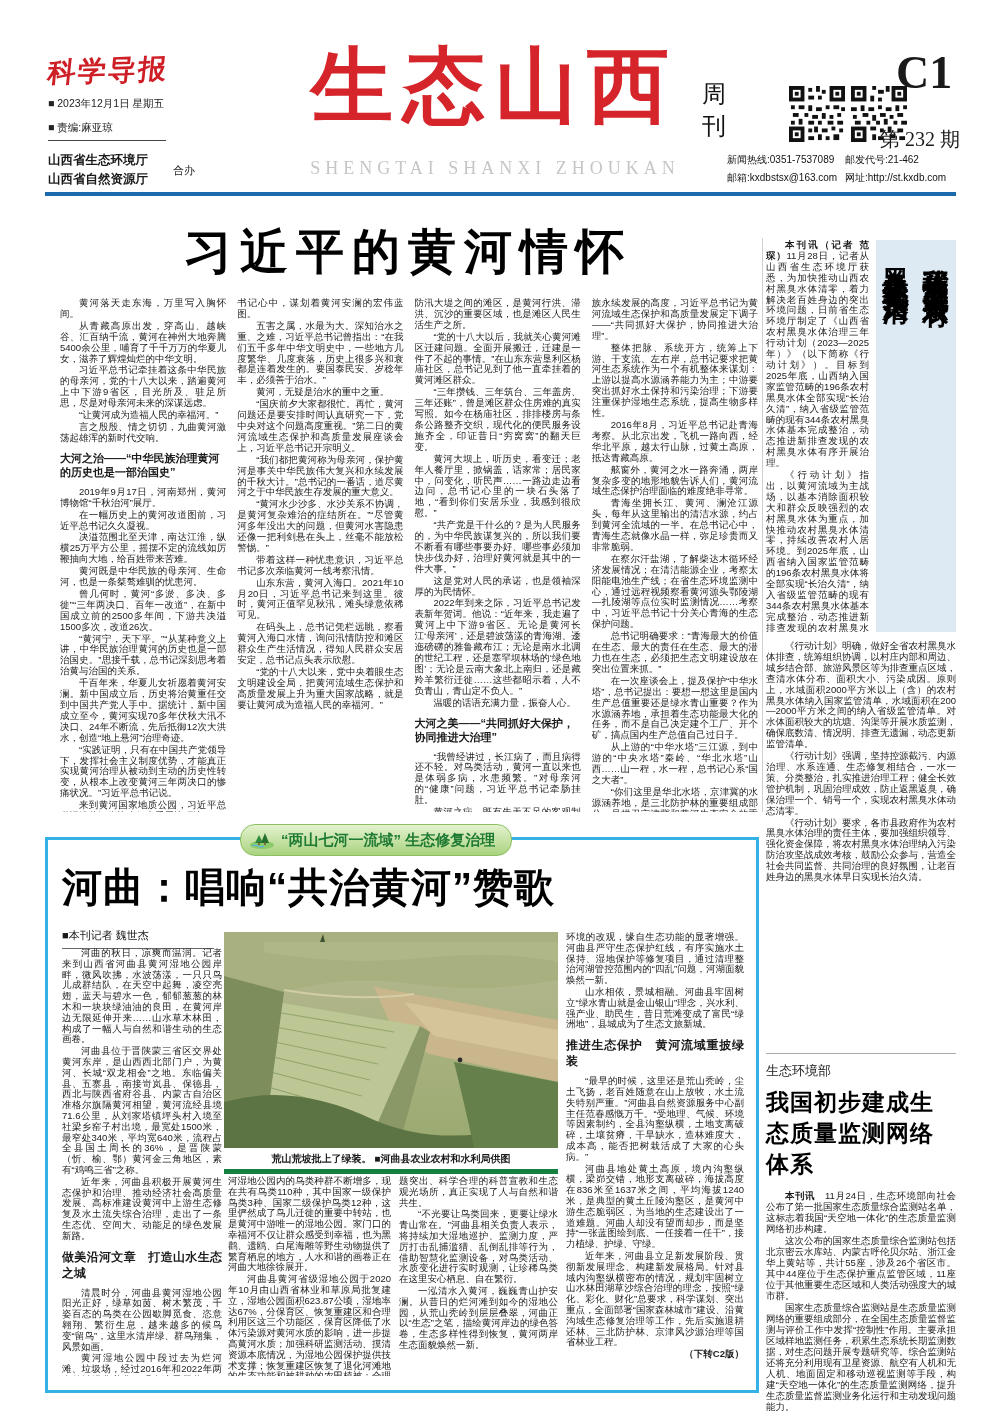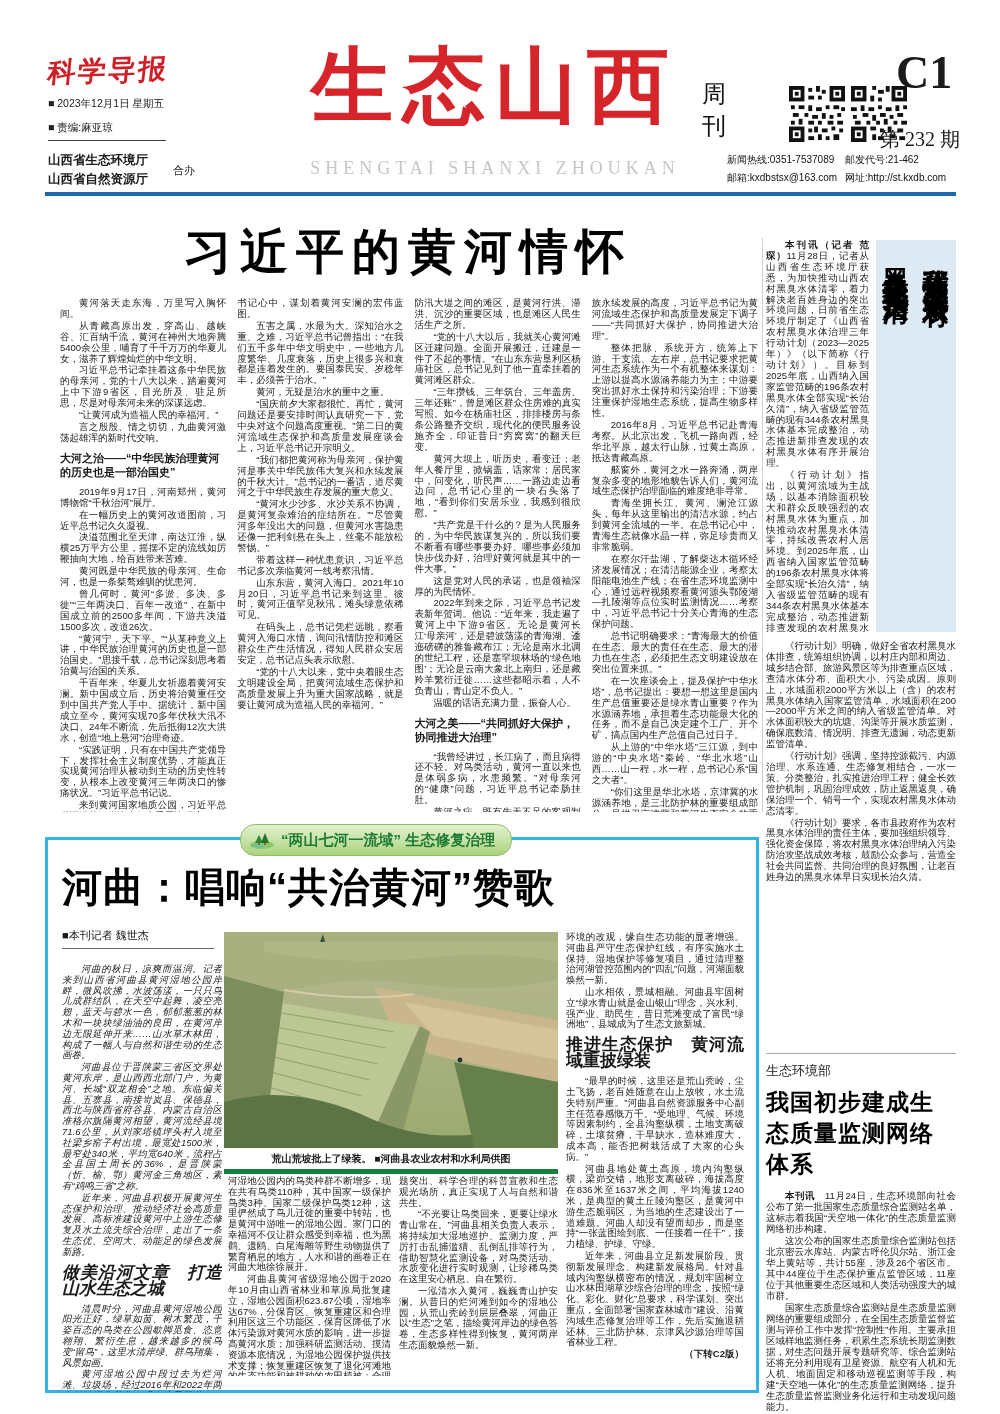--- a/index.html
+++ b/index.html
@@ -62,25 +62,25 @@
   .banner{position:absolute;left:192px;top:-16px;height:30px;padding:0 16px 0 8px;
         background:linear-gradient(#e4f2cf,#a9d37f);border:1px solid #8cbf62;border-radius:15px;
         display:flex;align-items:center;gap:6px;color:#1f7a33;font-weight:bold;font-size:15px;white-space:nowrap;}
   .hq-head{position:absolute;left:14px;top:20px;font-size:40px;font-weight:900;letter-spacing:1px;color:#000;white-space:nowrap;}
   .hq-byline{position:absolute;left:14px;top:88px;width:152px;font-size:11px;font-weight:normal;
         padding-bottom:5px;border-bottom:1px solid #666;}
   .hq-photo{position:absolute;left:176px;top:92px;width:334px;height:216px;}
   .hq-caption{position:absolute;left:176px;top:312px;width:334px;text-align:center;font-size:10px;
         font-weight:bold;border-bottom:5px solid #15803d;padding-bottom:3px;white-space:nowrap;overflow:hidden;}
   .hq-col{font-size:9.5px;line-height:10.8px;text-align:justify;overflow:hidden;position:absolute;}
-  .hq-col1{left:14px;top:124px;width:160px;height:428px;font-style:italic;}
+  .hq-col1{left:14px;top:108px;width:160px;height:428px;}
   .hq-col2{left:180px;top:336px;width:163px;height:200px;}
   .hq-col3{left:351px;top:336px;width:159px;height:200px;}
   .hq-col4{left:518px;top:92px;width:178px;height:444px;}
-  .hq-sub{font-weight:bold;font-size:17px;line-height:16px;margin:7px 0;text-indent:0;}
+  .hq-sub{font-weight:bold;font-size:12px;line-height:16px;margin:7px 0;text-indent:0;}
   b.tag{font-weight:bold;}
 </style>
 </head>
 <body>
 
 <div id="page">
 
   <header>
     <div class="mh-left">
       <div class="logo">科学导报</div>

